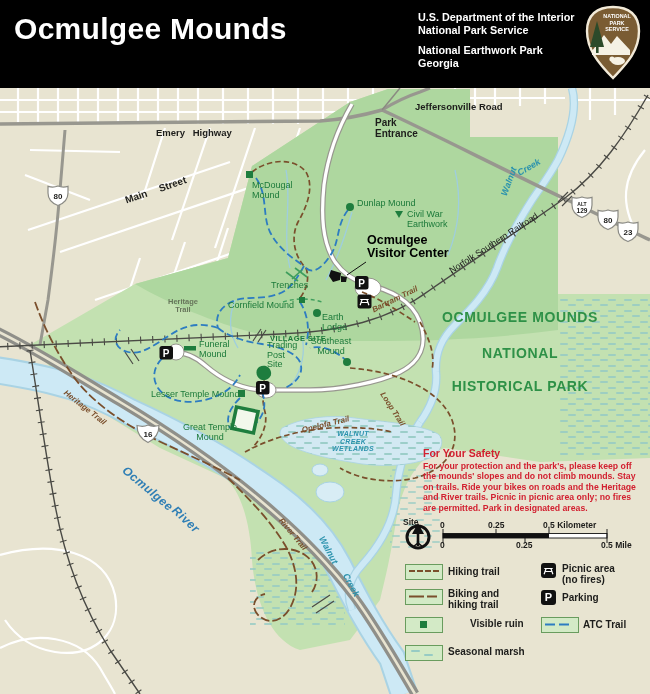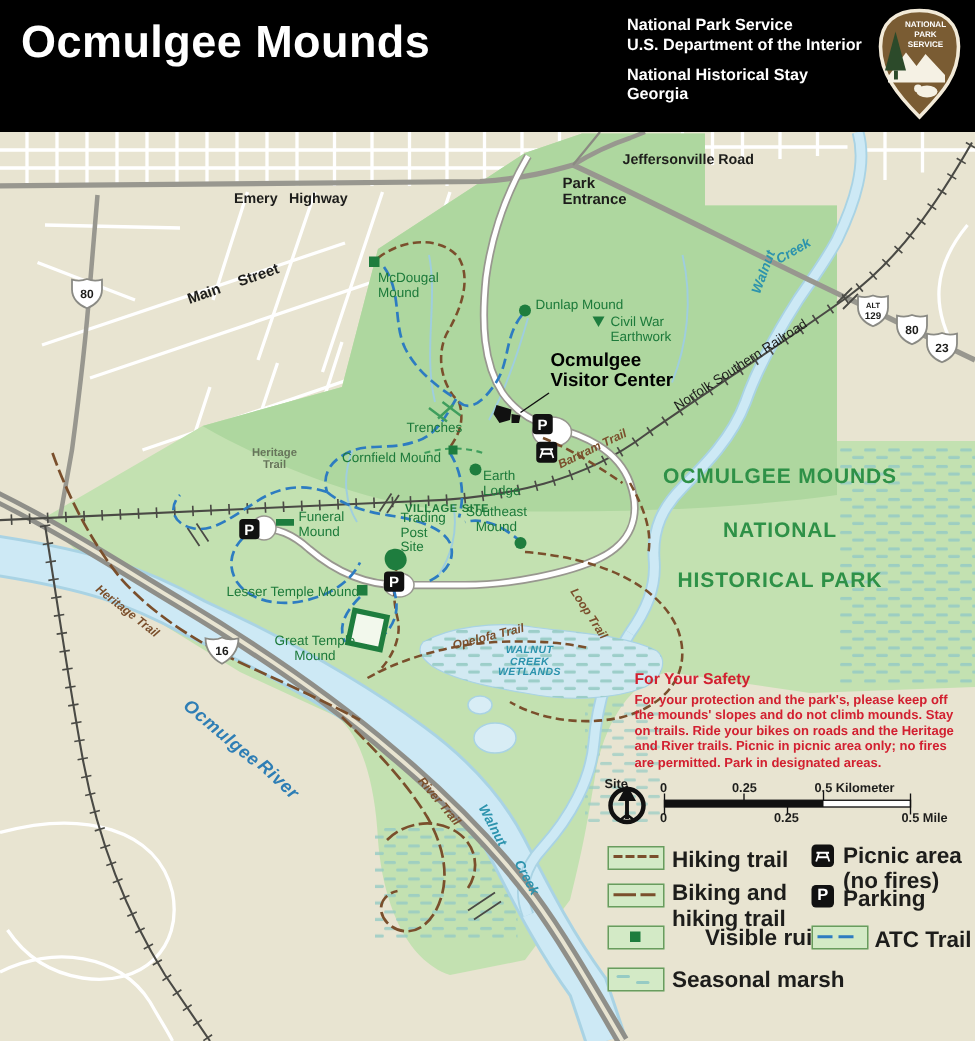--- a/index.html
+++ b/index.html
@@ -22,21 +22,21 @@
   .water{color:#2c93ad;font-size:9px;font-style:italic;font-weight:bold;}
   .river{color:#2e7eb5;font-size:12px;font-style:italic;font-weight:bold;letter-spacing:.5px;}
   .pname{color:#2e9147;font-weight:bold;font-size:14px;letter-spacing:.6px;text-align:center;width:180px;}
   .vc{color:#000;font-weight:bold;font-size:12.5px;line-height:1.05;}
   .hgreen{color:#67755b;font-size:7.5px;font-weight:bold;}
   .vs{color:#1c7a3a;font-size:7.5px;font-weight:bold;letter-spacing:.4px;}
   .wet{color:#2c93ad;font-size:7px;font-style:italic;font-weight:bold;letter-spacing:.3px;}
   .safety-h{color:#d22030;font-weight:bold;font-size:10.5px;}
   .safety-b{color:#d22030;font-weight:bold;font-size:8.7px;line-height:1.2;width:221px;}
   .scalelbl{font-size:8.5px;color:#1d1d1b;font-weight:bold;white-space:nowrap;}
-  .leglbl{font-size:15px;font-weight:bold;color:#1d1d1b;line-height:1.12;}
+  .leglbl{font-size:10px;font-weight:bold;color:#1d1d1b;line-height:1.12;}
   
   .swatch{position:absolute;width:36px;height:14px;background:#d3eac6;border:1px solid #699c5e;z-index:12;}
   .swl{position:absolute;left:3px;right:3px;top:5px;}
   .icn{position:absolute;width:15px;height:15px;background:#111;border-radius:3px;z-index:12;}
   .icn .pl{position:absolute;left:0;top:1px;width:15px;text-align:center;color:#fff;font-weight:bold;font-size:11px;}
   .ruin-sq{position:absolute;left:14px;top:3px;width:7px;height:7px;background:#1e7d3e;}
   .marshbit{position:absolute;height:2px;background:#96cbc4;border-radius:1px;}
 </style>
 </head>
 <body>
@@ -233,25 +233,25 @@
   <g>
     <rect x="443" y="533.5" width="164" height="4.5" fill="#fff" stroke="#111" stroke-width=".9"></rect>
     <rect x="443" y="533.5" width="106" height="4.5" fill="#111"></rect>
     <path d="M496,529 V533.5 M549,528 V533.5 M525,538 V543 M443,529 V543 M607,529 V543" stroke="#111" stroke-width=".9"></path>
   </g>
 </svg>
 
 <div class="hdr">
   <div class="hdr-title">Ocmulgee Mounds</div>
   <div class="hdr-right">
+    <div>U.S. Department of the Interior</div>
     <div>National Park Service</div>
-    <div>U.S. Department of the Interior</div>
   </div>
   <div class="hdr-right2">
-    <div>National Historical Stay</div>
+    <div>National Earthwork Park</div>
     <div>Georgia</div>
   </div>
   <svg class="arrowhead" width="58" height="76" viewBox="0 0 58 76">
     <path d="M29,2 C13,2 3,10 3,26 C3,44 14,58 29,73 C40,61 55,48 55,26 C55,10 45,2 29,2 Z" fill="#7a5c33" stroke="#f2ead8" stroke-width="2.4"></path>
     <text x="33" y="13" font-size="5.4" font-weight="bold" fill="#fff" text-anchor="middle" font-family="Liberation Sans, sans-serif">NATIONAL</text>
     <text x="33" y="19.5" font-size="5.4" font-weight="bold" fill="#fff" text-anchor="middle" font-family="Liberation Sans, sans-serif">PARK</text>
     <text x="33" y="26" font-size="5.4" font-weight="bold" fill="#fff" text-anchor="middle" font-family="Liberation Sans, sans-serif">SERVICE</text>
     <polygon points="8,46 20,30 27,39 33,31 46,45 46,50 8,50" fill="#f5f1e4"></polygon>
     <polygon points="13,16 20,42 6,42" fill="#2c4a2a"></polygon>
     <rect x="12" y="42" width="2.6" height="6" fill="#2c4a2a"></rect>

